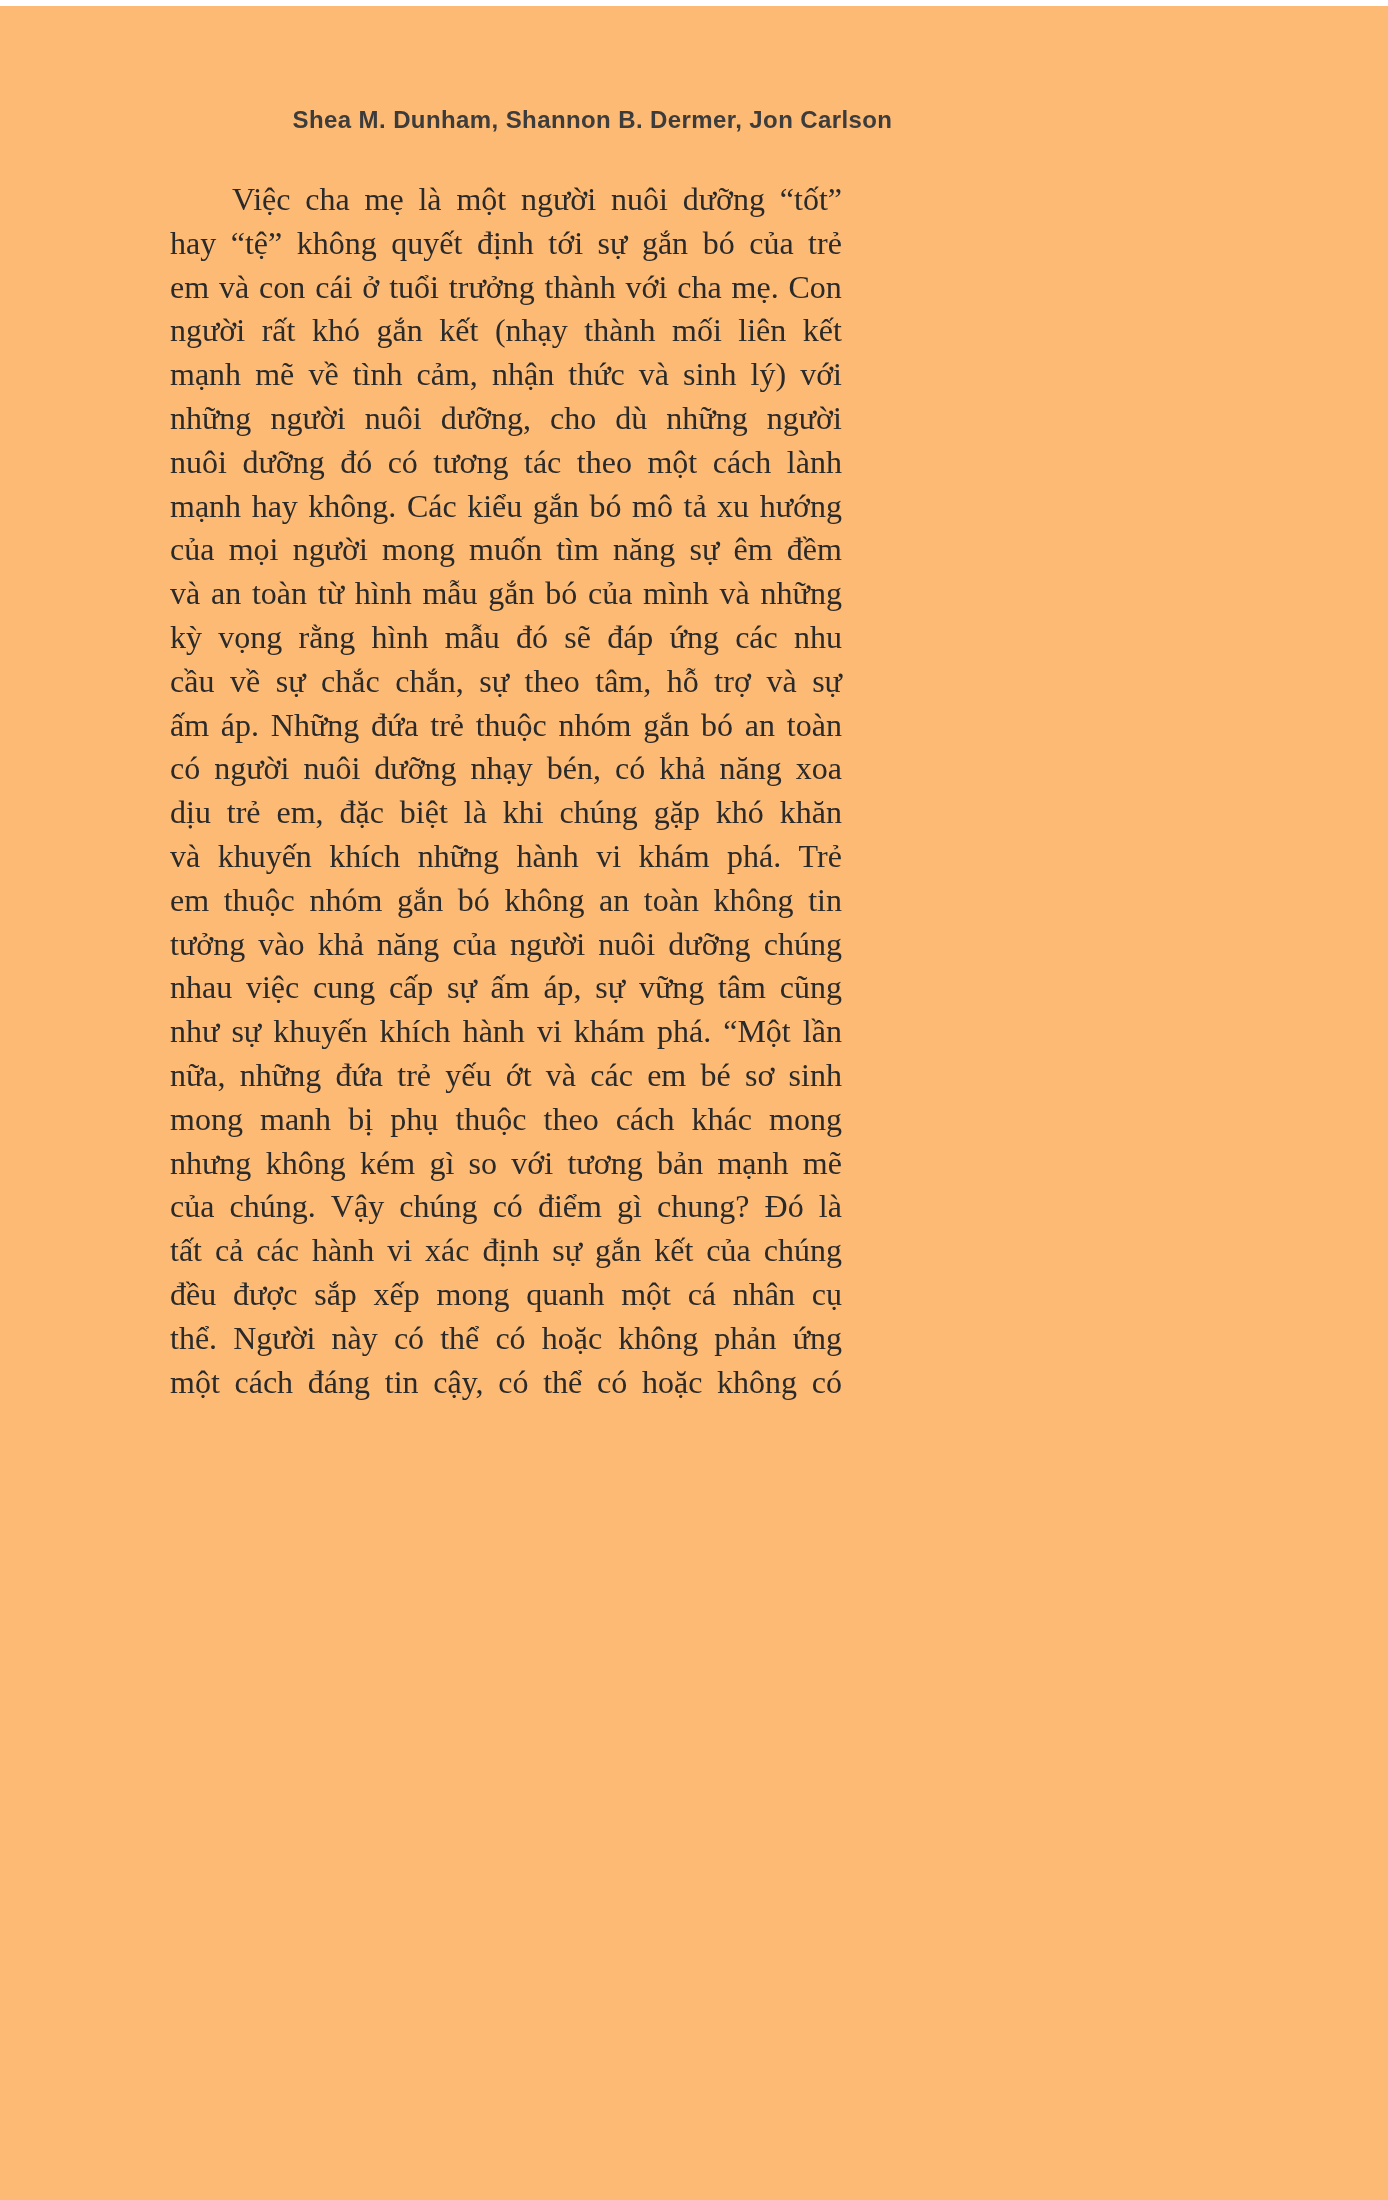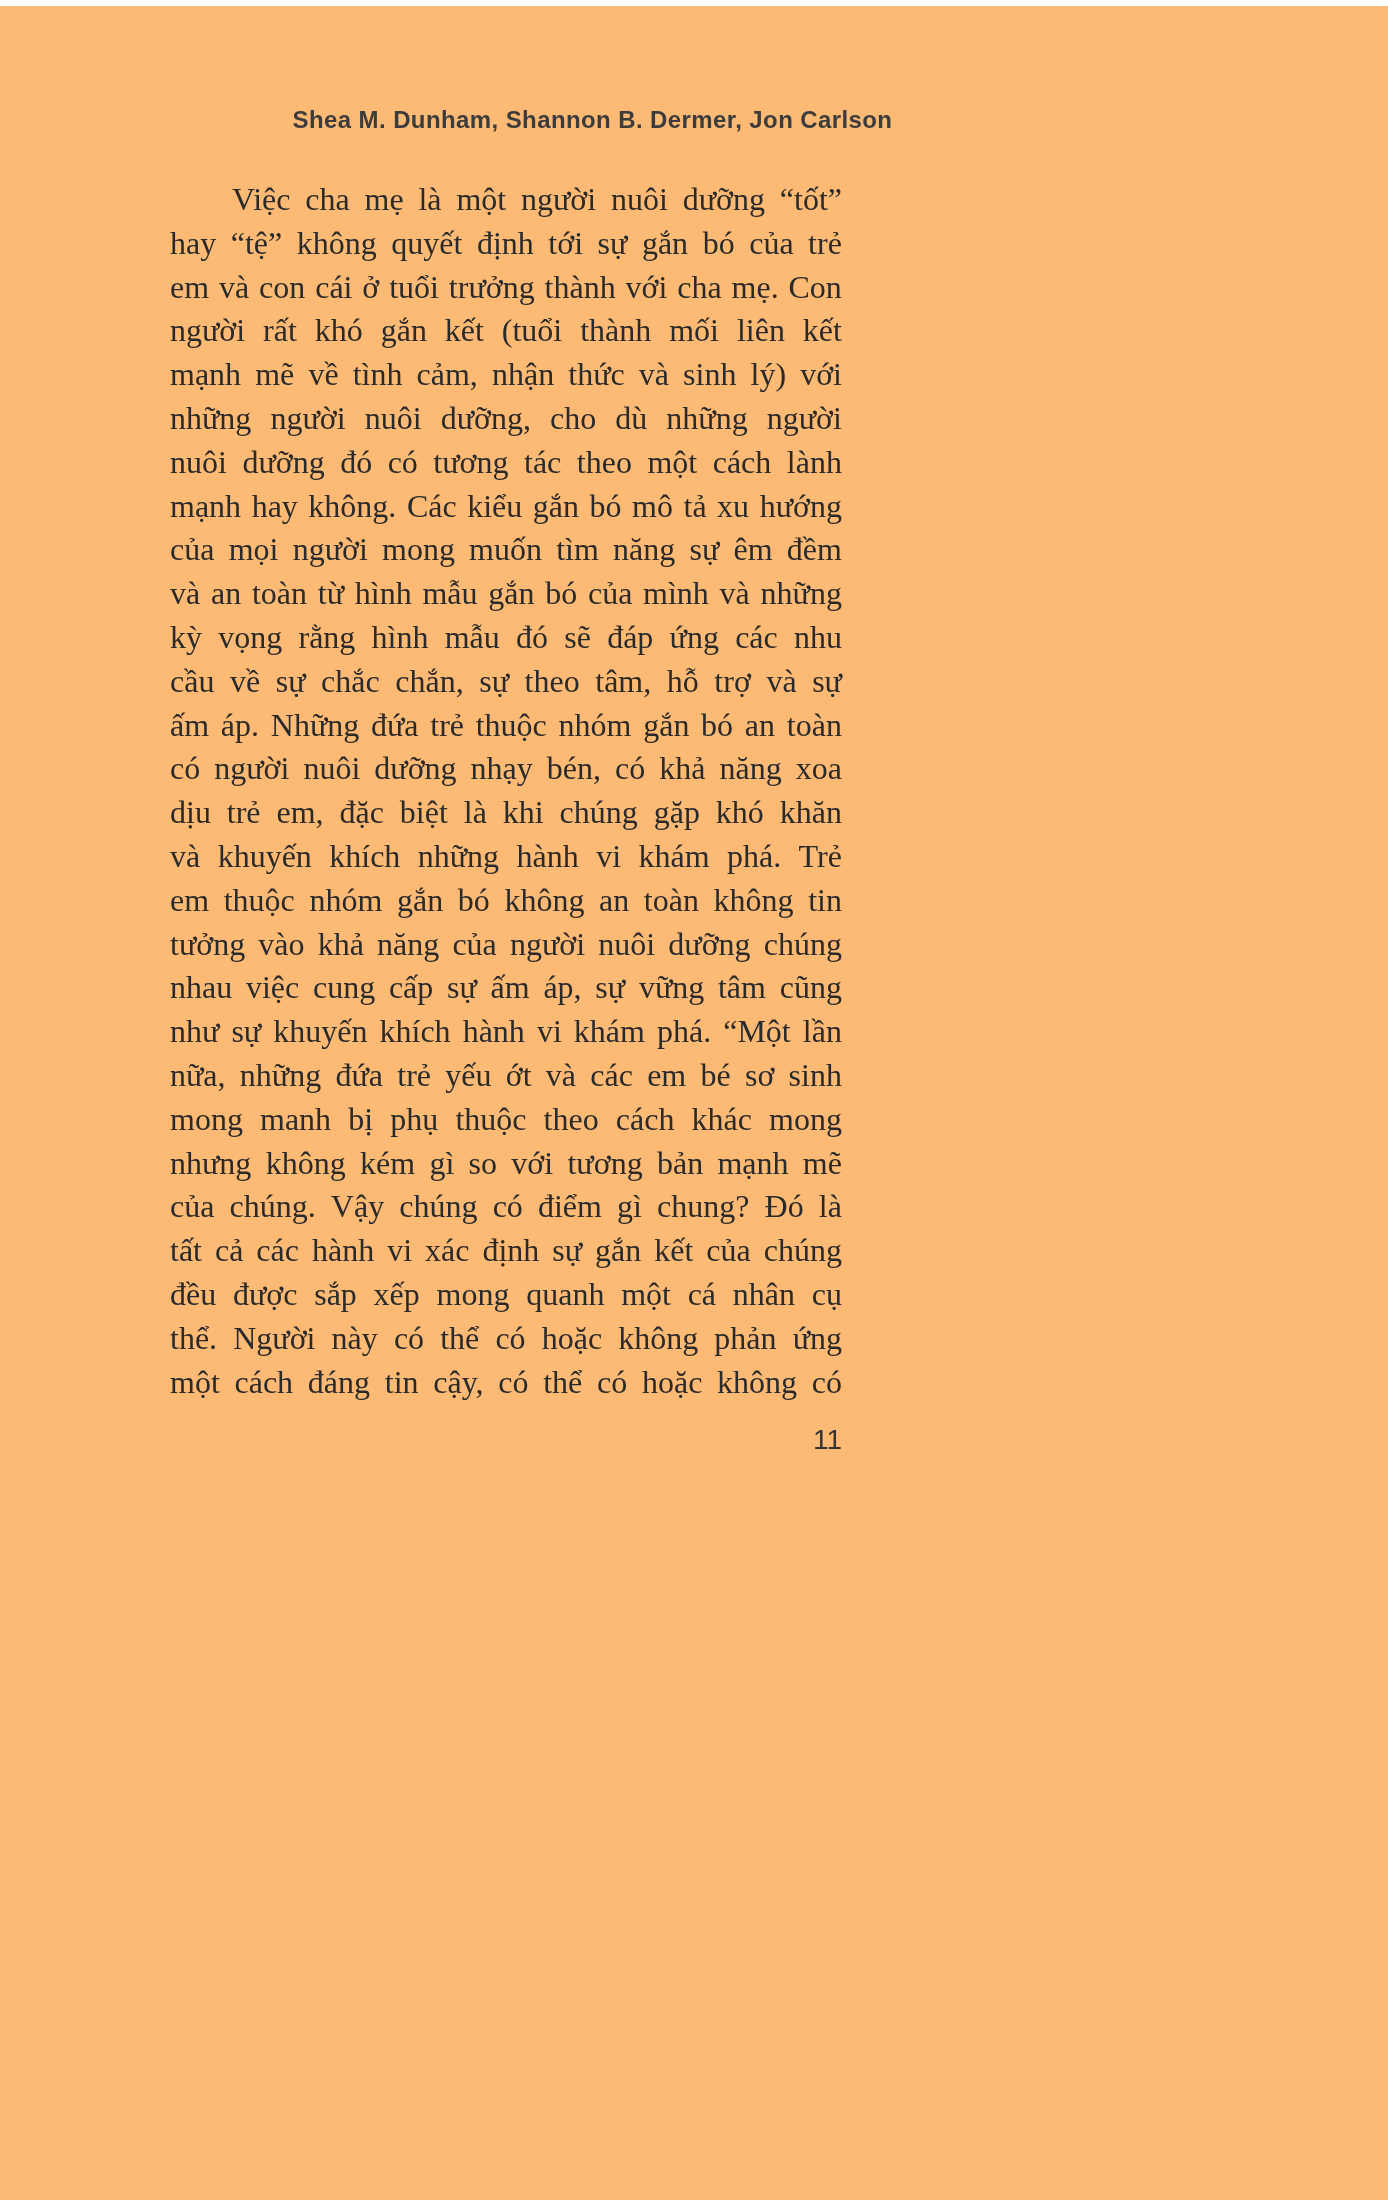--- a/index.html
+++ b/index.html
@@ -97,21 +97,21 @@
         <span>cha</span>
         <span>mẹ.</span>
         <span>Con</span>
       </div>
       <div class="line">
         <span>người</span>
         <span>rất</span>
         <span>khó</span>
         <span>gắn</span>
         <span>kết</span>
-        <span>(tuổi</span>
+        <span>(nhạy</span>
         <span>thành</span>
         <span>mối</span>
         <span>liên</span>
         <span>kết</span>
       </div>
       <div class="line">
         <span>mạnh</span>
         <span>mẽ</span>
         <span>về</span>
         <span>tình</span>
@@ -403,14 +403,13 @@
         <span>cậy,</span>
         <span>có</span>
         <span>thể</span>
         <span>có</span>
         <span>hoặc</span>
         <span>không</span>
         <span>có</span>
       </div>
     </div>
 
-  <div class="page-number">11</div>
 </div>
 
 </body></html>

